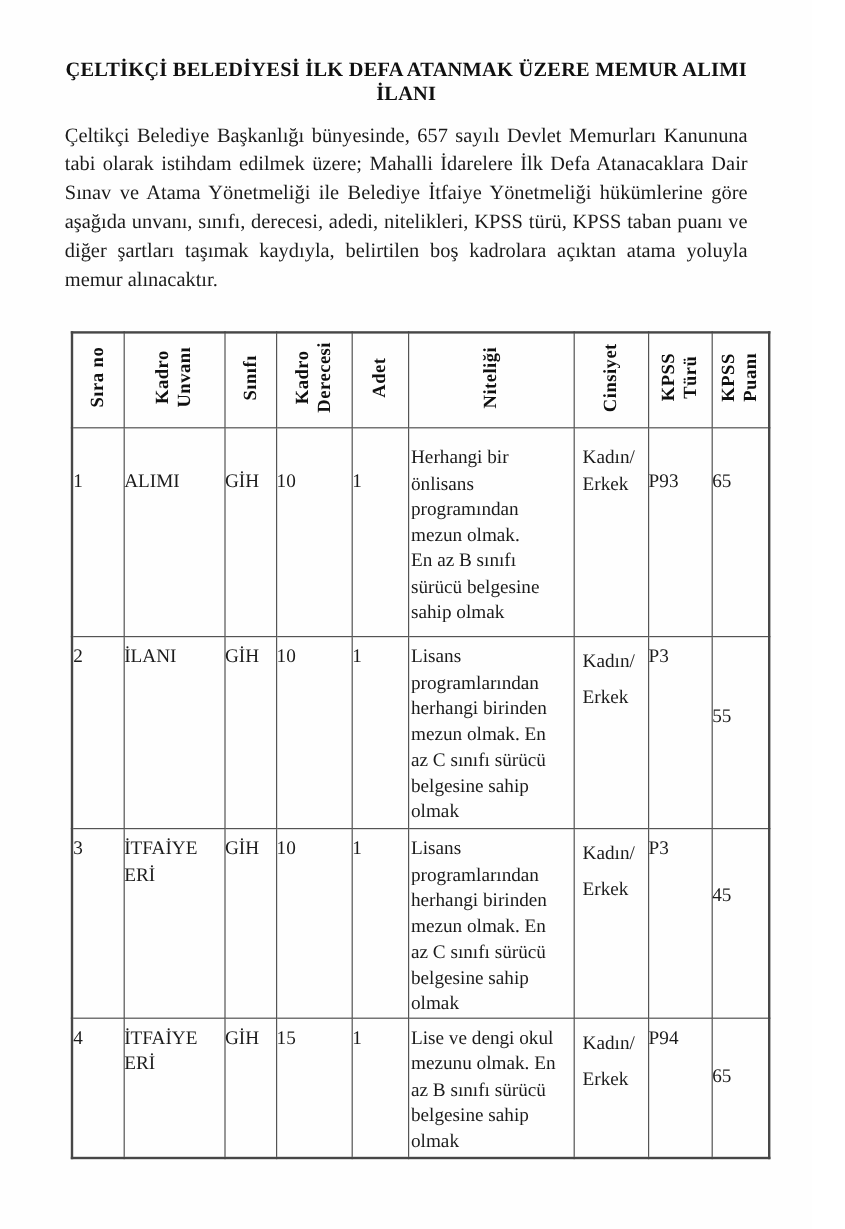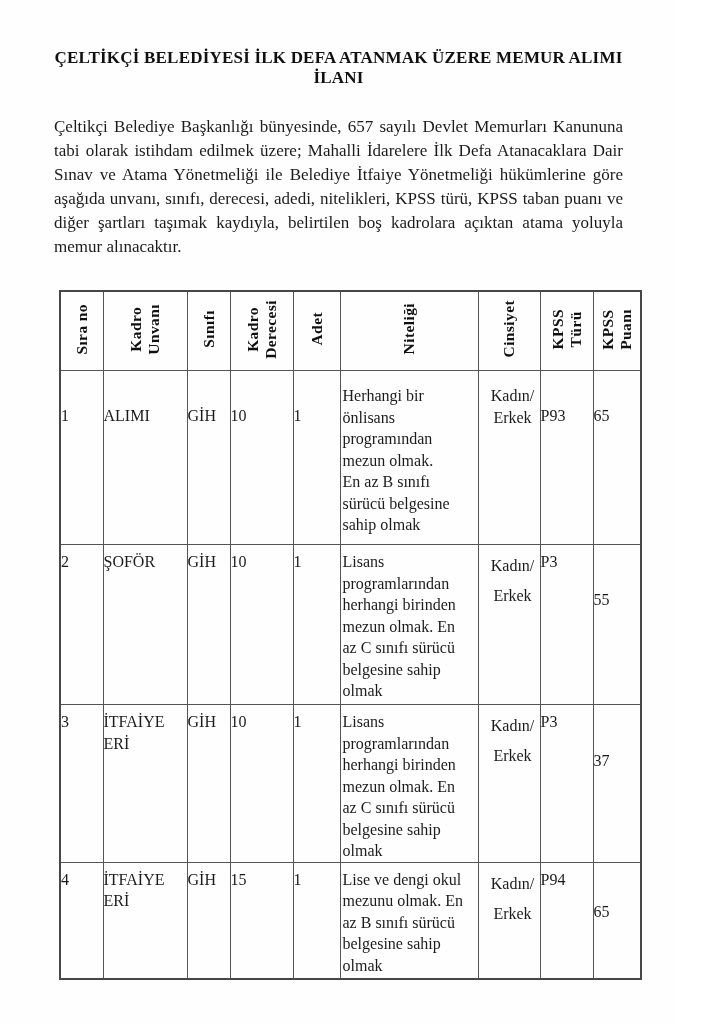--- a/index.html
+++ b/index.html
@@ -9,21 +9,21 @@
   }
   .page{
     position:relative;width:677px;height:1024px;background:#fefefe;color:#1c1c1c;
   }
   .doc-title{
     margin:0;padding:48px 30px 0 30px;
     text-align:center;font-size:17px;font-weight:bold;letter-spacing:.2px;
     color:#101010;white-space:pre-line;
   }
   .intro{
-    margin:27px 54px 0 54px;
+    margin:13px 54px 0 54px;
     font-size:17px;line-height:24px;text-align:justify;color:#1b1b1b;
   }
   table.positions{
     border-collapse:collapse;table-layout:fixed;
     margin:31px 0 0 59px;width:583px;
     border:2px solid #474747;
   }
   th,td{
     border:1px solid #545454;
     padding:0;vertical-align:top;
@@ -42,24 +42,24 @@
   td{
     font-size:16px;line-height:21.5px;white-space:pre-line;
   }
   tr.row-1{height:174px}
   tr.row-2{height:160px}
   tr.row-3{height:154px}
   tr.row-4{height:117px}
   .pt-lg{padding-top:34px}
   .pt-sm{padding-top:14px}
   .pt-xs{padding-top:6px}
-  .score-2{padding-top:44px}
+  .score-2{padding-top:56px}
   .score-3{padding-top:45px}
   .score-4{padding-top:38px}
-  td.cins{text-align:center;padding-left:7px}
+  td.cins{text-align:left;padding-left:7px}
   .gap-lines{line-height:30px}
   td.nit{padding-left:2px;padding-right:2px}
 </style>
 </head>
 <body>
 
 <div class="page">
 
   <h1 class="doc-title">ÇELTİKÇİ  BELEDİYESİ İLK DEFA ATANMAK ÜZERE MEMUR ALIMI İLANI</h1>
 
@@ -108,21 +108,21 @@
 En az B sınıfı
 sürücü belgesine
 sahip olmak</td>
         <td class="pt-sm cins">Kadın/
 Erkek</td>
         <td class="pt-lg">P93</td>
         <td class="pt-lg">65</td>
       </tr>
       <tr class="row-2">
         <td class="pt-xs">2</td>
-        <td class="pt-xs">ŞOFÖR</td>
+        <td class="pt-xs">İLANI</td>
         <td class="pt-xs">GİH</td>
         <td class="pt-xs">10</td>
         <td class="pt-xs">1</td>
         <td class="pt-xs nit">Lisans
 programlarından
 herhangi birinden
 mezun olmak. En
 az  C sınıfı sürücü
 belgesine sahip
 olmak</td>
@@ -140,21 +140,21 @@
         <td class="pt-xs nit">Lisans
 programlarından
 herhangi birinden
 mezun olmak. En
 az C sınıfı sürücü
 belgesine sahip
 olmak</td>
         <td class="pt-xs cins gap-lines">Kadın/
 Erkek</td>
         <td class="pt-xs">P3</td>
-        <td class="score-3">37</td>
+        <td class="score-3">45</td>
       </tr>
       <tr class="row-4">
         <td class="pt-xs">4</td>
         <td class="pt-xs">İTFAİYE ERİ</td>
         <td class="pt-xs">GİH</td>
         <td class="pt-xs">15</td>
         <td class="pt-xs">1</td>
         <td class="pt-xs nit">Lise ve dengi okul
 mezunu olmak. En
 az B sınıfı sürücü

